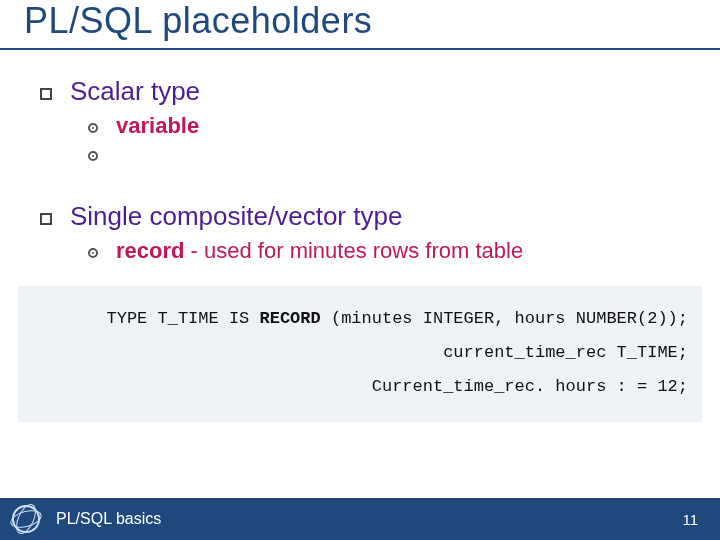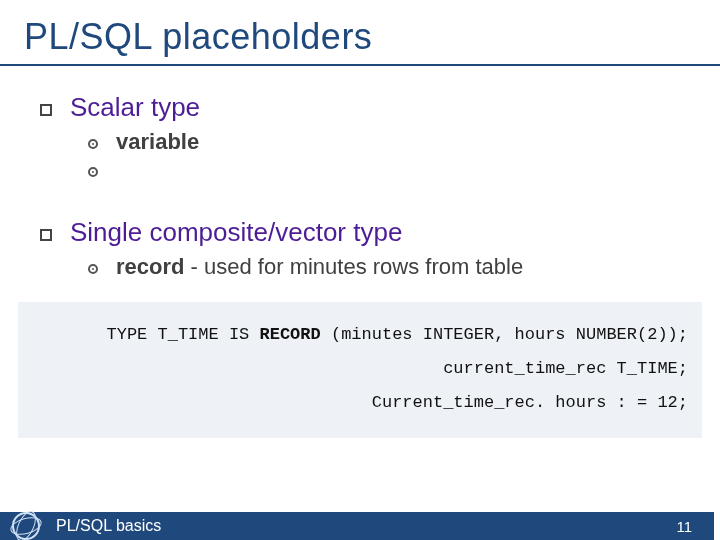--- a/index.html
+++ b/index.html
@@ -2,21 +2,21 @@
 <html><head>
 <meta charset="utf-8">
 <style>
   * { margin: 0; padding: 0; box-sizing: border-box; }
   html, body { width: 720px; height: 540px; font-family: Arial, Helvetica, sans-serif; background: #fff; overflow: hidden; }
   .slide { width: 720px; height: 540px; position: relative; }
   .title {
     color: #1f497d;
     font-size: 36px;
     font-weight: 400;
-    padding: 16px 20px 6px 24px;
+    padding: 0 20px 6px 24px;
     border-bottom: 2px solid #1f497d;
     letter-spacing: 0.5px;
   }
   .body {
     padding: 16px 28px 0 40px;
     color: #222;
   }
   .l1 {
     display: flex;
     align-items: baseline;
@@ -32,21 +32,21 @@
     flex: none;
     margin-top: 8px;
   }
   .l2 {
     display: flex;
     align-items: baseline;
     gap: 18px;
     font-size: 22px;
     margin-left: 48px;
     margin-top: 6px;
-    color: #404040;
+    color: #be185d;
   }
   .l2 .bullet {
     width: 10px; height: 10px;
     border: 2px solid #555;
     border-radius: 50%;
     display: inline-block;
     flex: none;
     position: relative;
     margin-top: 6px;
   }
@@ -64,22 +64,22 @@
     padding: 16px 14px 18px 14px;
     font-family: "Courier New", Courier, monospace;
     font-size: 17px;
     color: #111;
     line-height: 2.0;
     text-align: right;
   }
   .codebox .bold { font-weight: 700; }
   .footer {
     position: absolute;
-    left: 0; right: 6px; bottom: 0;
-    height: 28px;
+    left: 0; right: 0; bottom: 0;
+    height: 42px;
     background: #1f497d;
     color: #fff;
     display: flex;
     align-items: center;
     padding: 0 22px 0 12px;
     font-size: 16px;
   }
   .footer .logo {
     width: 28px; height: 28px;
     border: 2px solid #cfe0f5;

